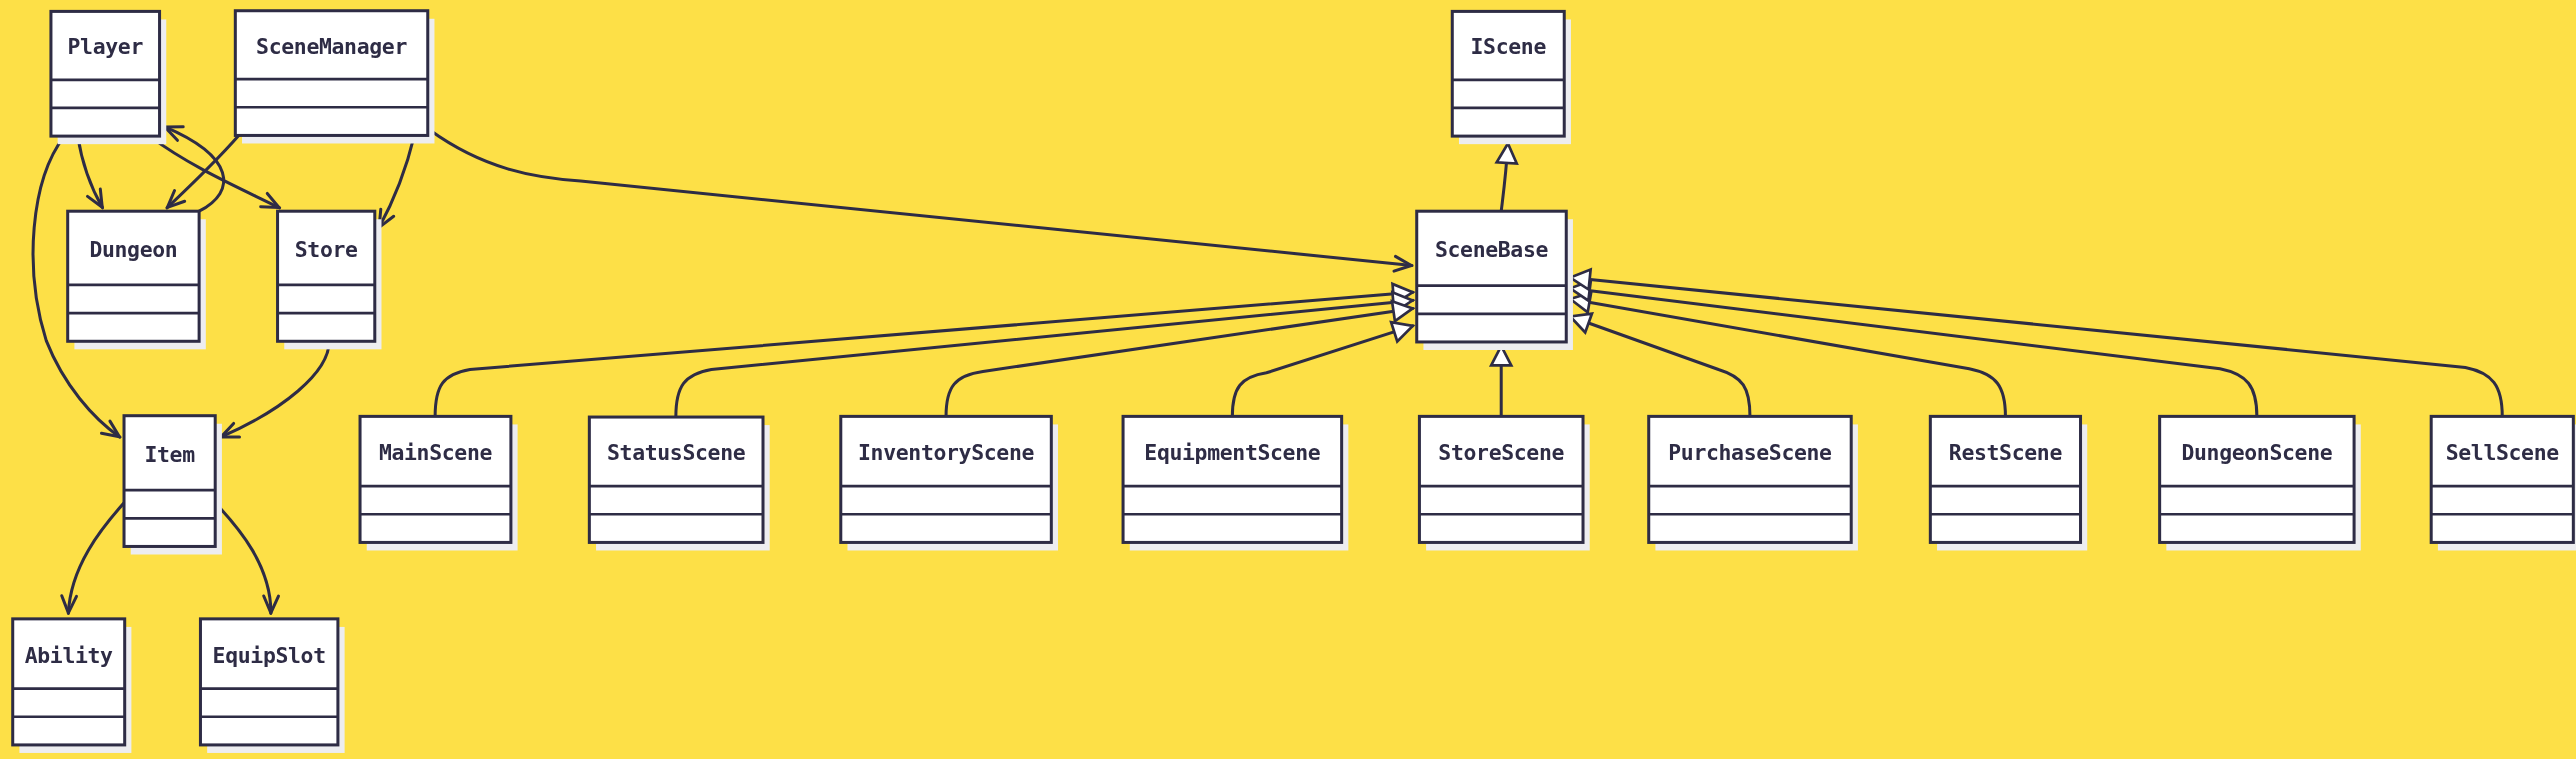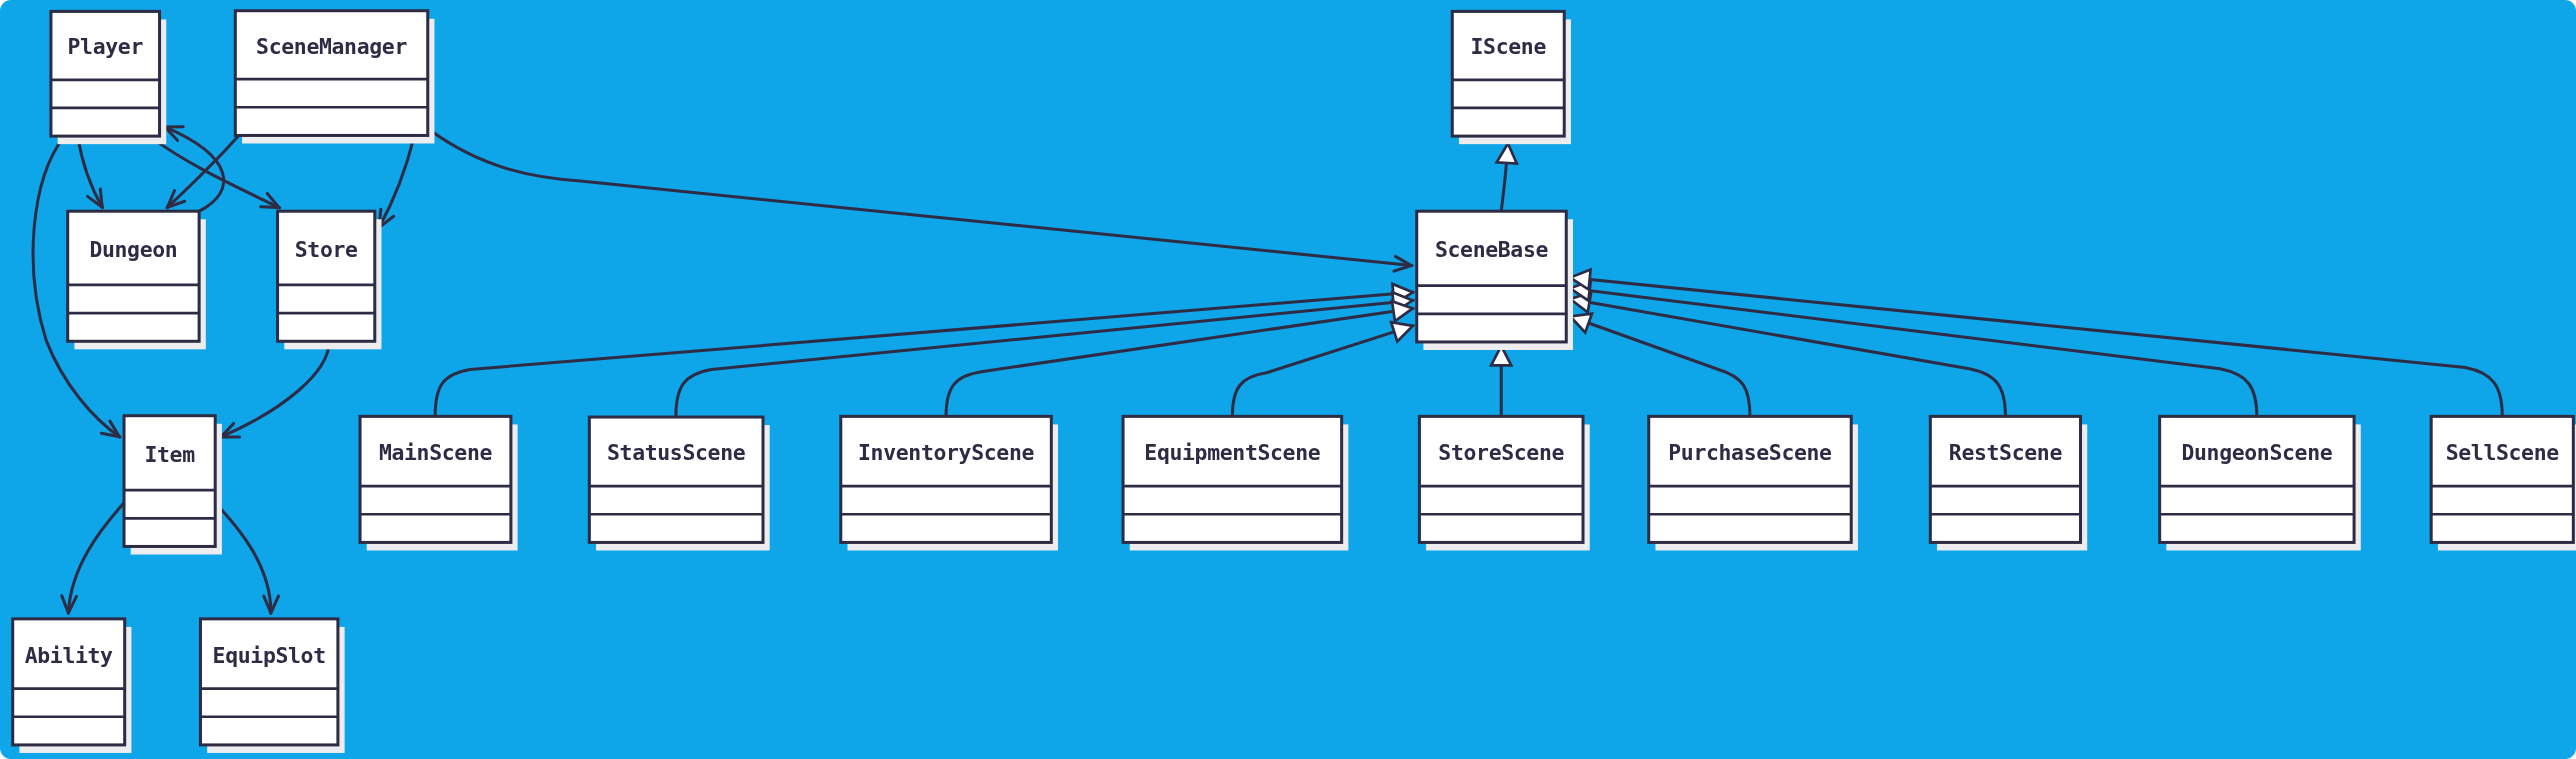--- a/index.html
+++ b/index.html
@@ -4,24 +4,23 @@
 <style>
   html, body {
     margin: 0;
     padding: 0;
     background: #ffffff;
   }
   .canvas {
     position: relative;
     width: 2576px;
     height: 759px;
-    background: #0ea5e9;
+    background: #fde047;
     overflow: hidden;
     font-family: "DejaVu Sans Mono", "Liberation Mono", monospace;
-    border-radius: 11px;
   }
   svg { display: block; }
   .class-title {
     font-family: "DejaVu Sans Mono", "Liberation Mono", monospace;
     font-weight: bold;
     font-size: 32px;
     letter-spacing: -0.5px;
   }
 </style>
 </head>

